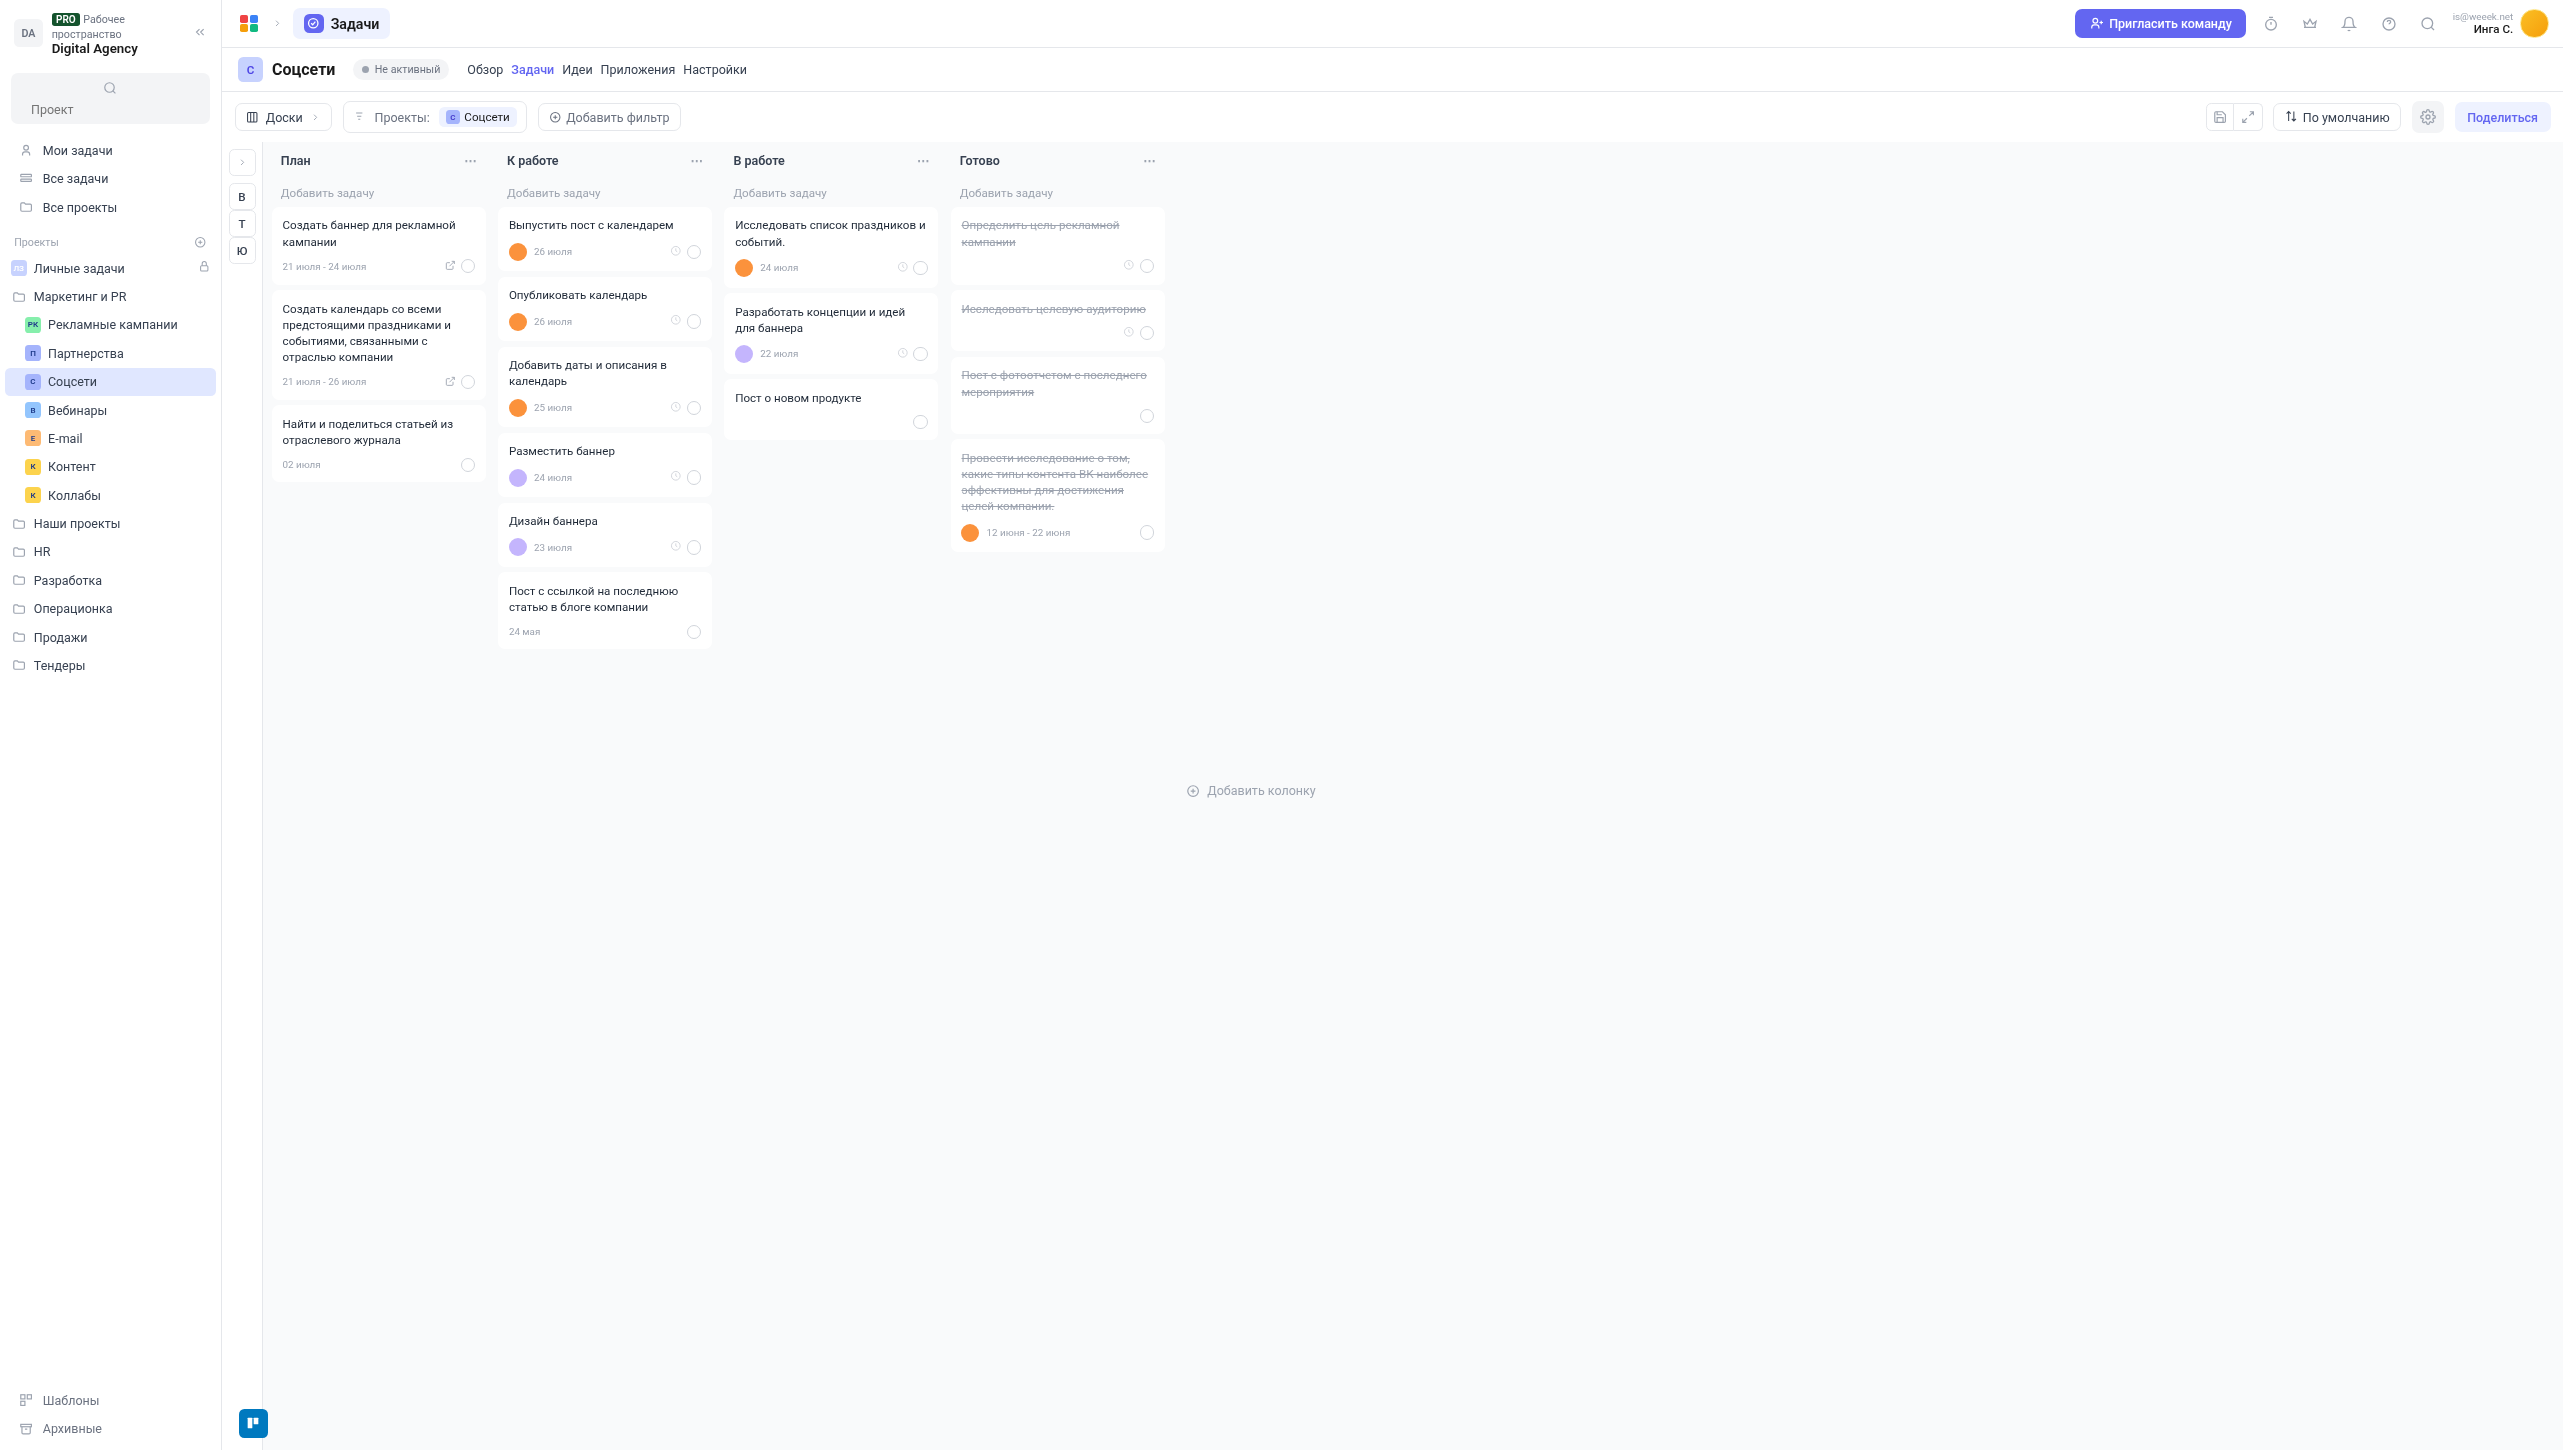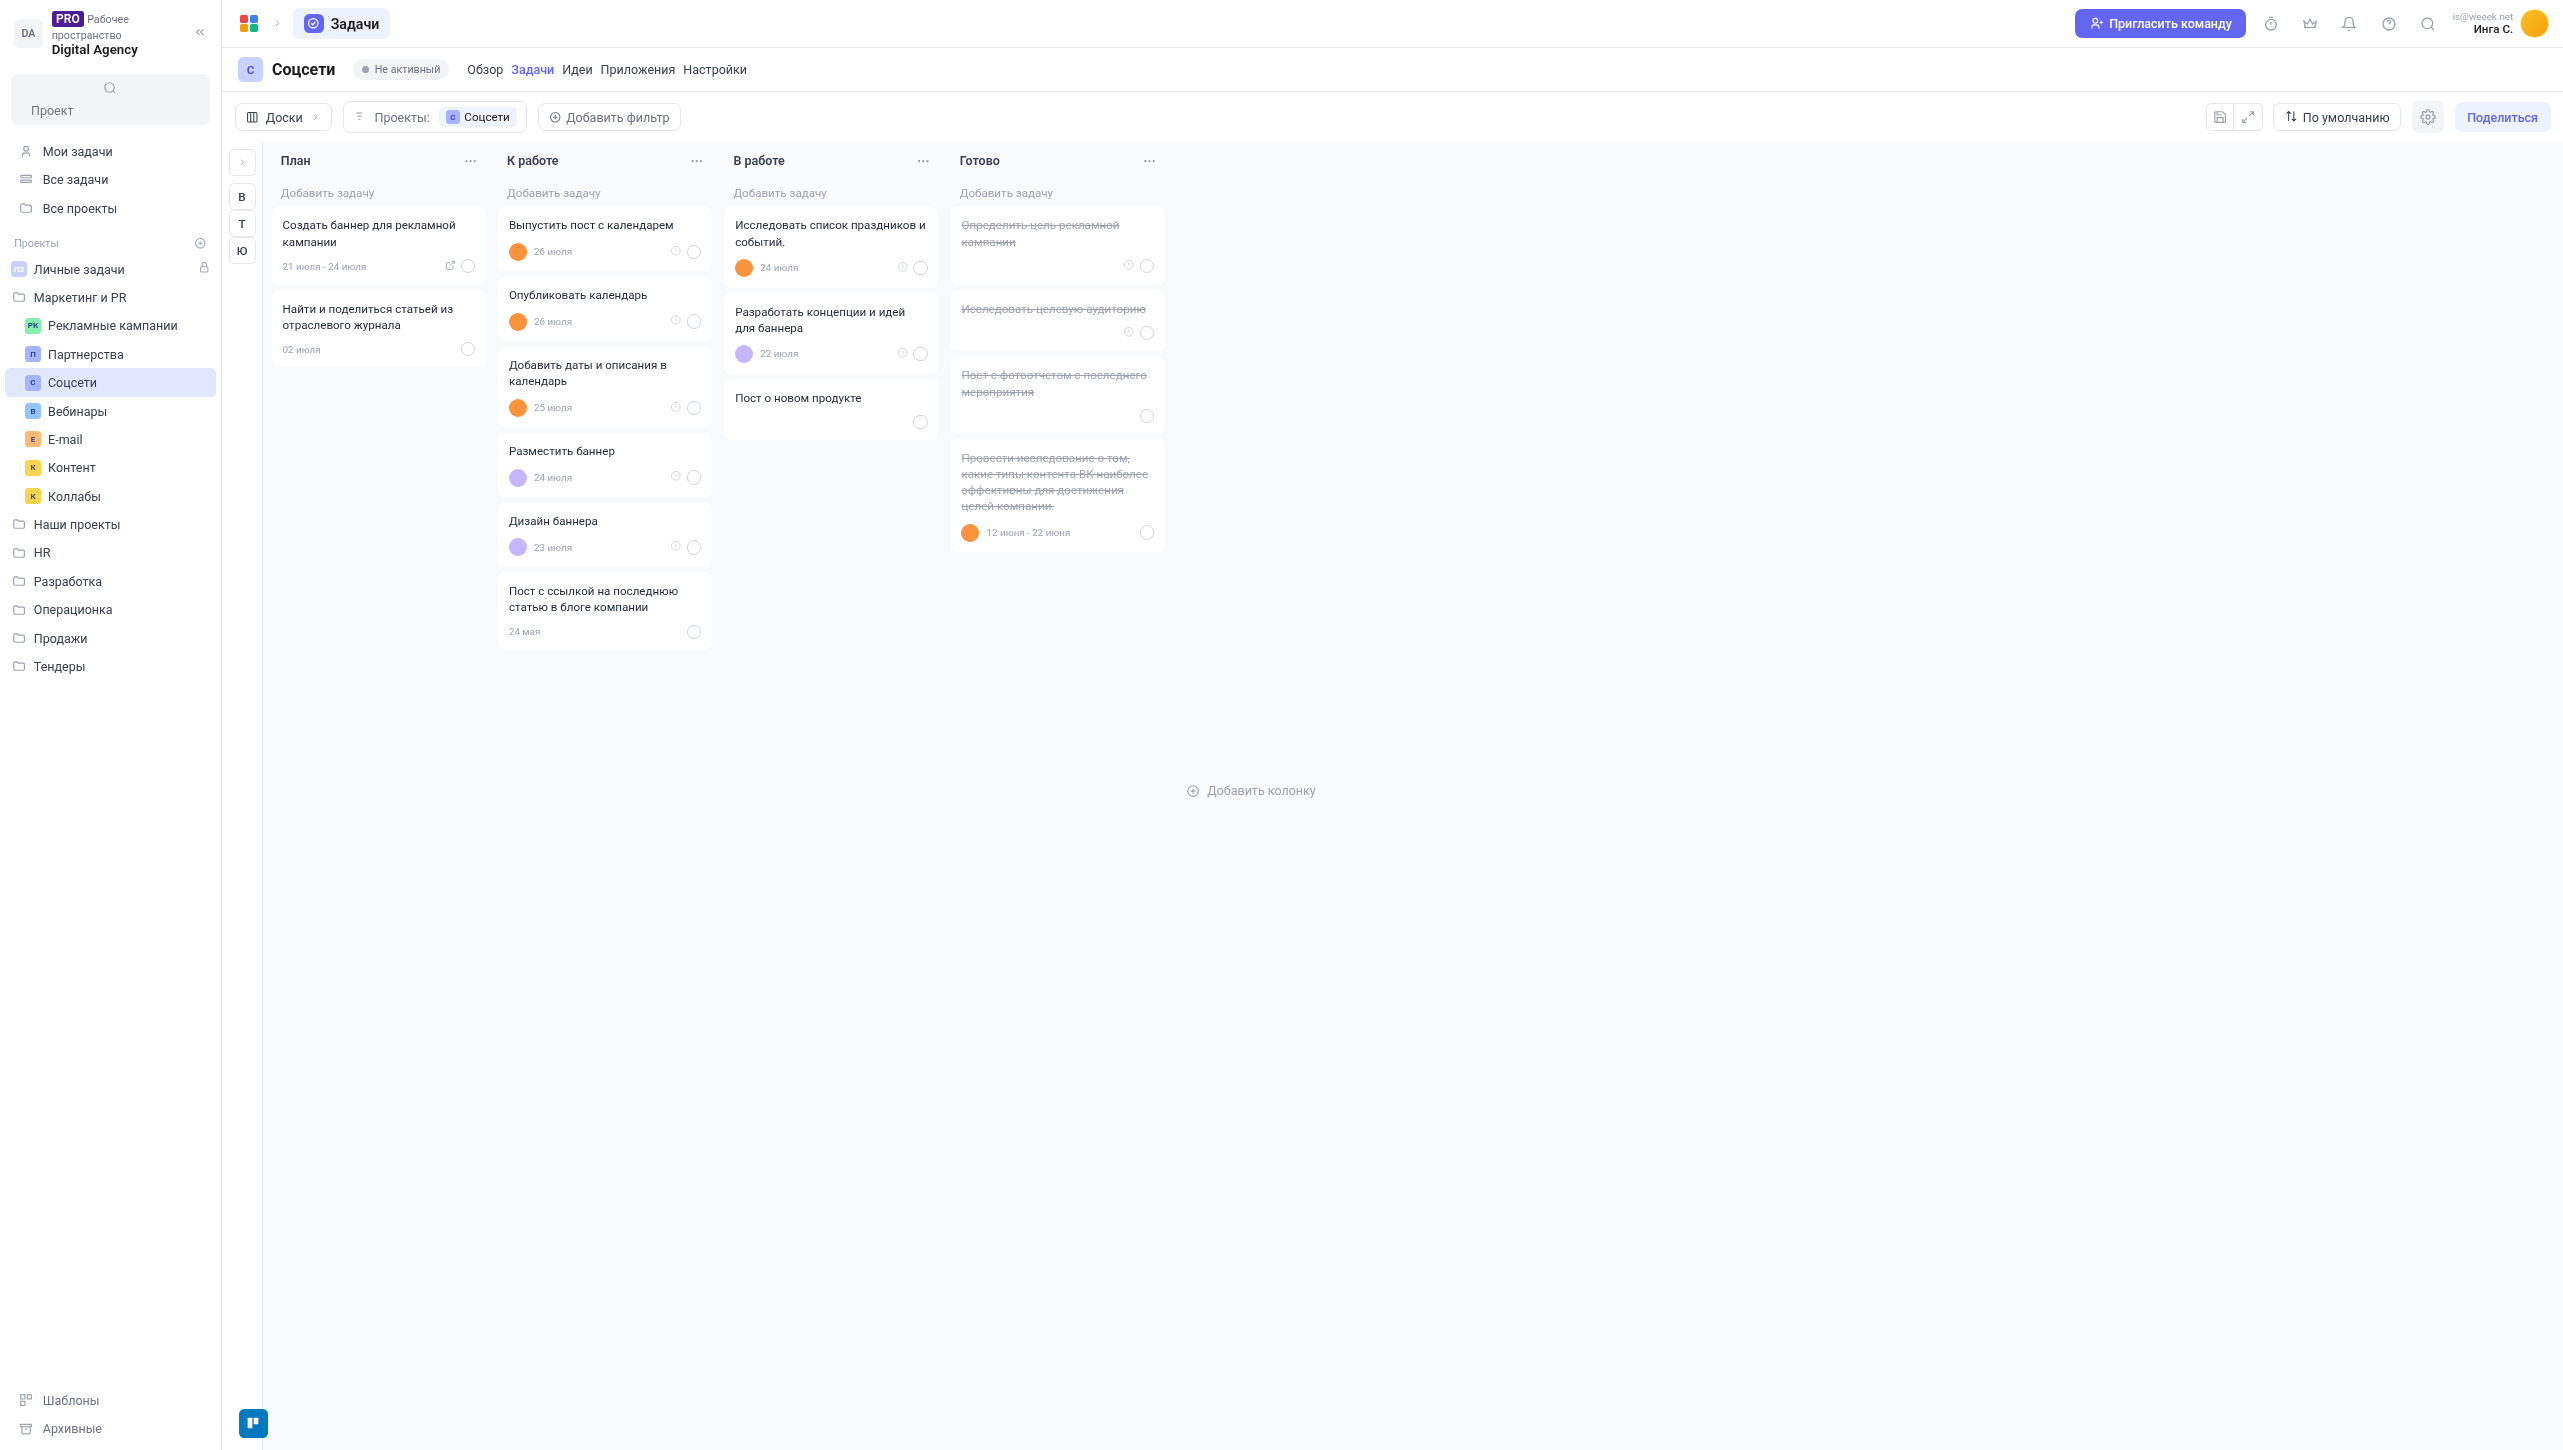--- a/index.html
+++ b/index.html
@@ -4,21 +4,21 @@
 <style>
 * { margin: 0; padding: 0; box-sizing: border-box; font-family: -apple-system, BlinkMacSystemFont, 'Segoe UI', Roboto, sans-serif; }
 body { background: #fff; color: #1a1a1a; font-size: 12.5px; overflow: hidden; }
 .app { display: flex; height: 100vh; }
 
 
 .sidebar { width: 222px; border-right: 0.9px solid #e5e7eb; display: flex; flex-direction: column; }
 .workspace-header { display: flex; align-items: center; padding: 10.7px 14.2px; gap: 9px; }
 .ws-avatar { width: 28.5px; height: 28.5px; background: #f3f4f6; border-radius: 5.3px; display: flex; align-items: center; justify-content: center; font-weight: 600; color: #6b7280; font-size: 10.7px; }
 .ws-info { flex: 1; }
-.ws-tag { display: inline-block; background: #4c1d95; color: #fff; font-size: 12px; padding: 0.9px 4.4px; border-radius: 2.7px; font-weight: 600; }
+.ws-tag { display: inline-block; background: #14532d; color: #fff; font-size: 10px; padding: 0.9px 4.4px; border-radius: 2.7px; font-weight: 600; }
 .ws-label { font-size: 10.7px; color: #6b7280; }
 .ws-name { font-weight: 600; font-size: 13.3px; }
 .collapse-btn { color: #9ca3af; cursor: pointer; }
 .search-box { margin: 7.1px 10.7px; padding: 7.1px 10.7px; background: #f3f4f6; border-radius: 7.1px; display: flex; align-items: center; gap: 7.1px; color: #9ca3af; flex-direction: column; }
 .search-box input { border: none; background: transparent; outline: none; flex: 1; font-size: 12.5px; color: #374151; }
 .nav-section { padding: 5.3px 7.1px; }
 .nav-item { display: flex; align-items: center; gap: 9px; padding: 6.2px 10.7px; border-radius: 5.3px; cursor: pointer; color: #374151; }
 .nav-icon { width: 16px; height: 16px; display: flex; align-items: center; justify-content: center; color: #9ca3af; }
 .section-header { display: flex; align-items: center; justify-content: space-between; padding: 9px 14.2px 5.3px; font-size: 10.7px; color: #9ca3af; }
 .project-item { display: flex; align-items: center; gap: 7.1px; padding: 6.2px 10.7px; cursor: pointer; color: #374151; }
@@ -455,20 +455,34 @@
                   </div>
                   <div class="card-meta-right">
                     <span class="card-link"><svg width="10.7" height="10.7" viewBox="0 0 24 24" fill="none" stroke="currentColor" stroke-width="2">
                         <path d="M18 13v6a2 2 0 01-2 2H5a2 2 0 01-2-2V8a2 2 0 012-2h6M15 3h6v6M10 14L21 3"></path>
                       </svg></span>
                     <span class="card-circle"></span>
                   </div>
                 </div>
     </div>
               <div class="card">
+      <div class="card-title">Создать календарь со всеми предстоящими праздниками и событиями, связанными с отраслью компании</div>
+      <div class="card-meta">
+                  <div class="card-meta-left">
+                    <span class="card-date">21 июля - 26 июля</span>
+                  </div>
+                  <div class="card-meta-right">
+                    <span class="card-link"><svg width="10.7" height="10.7" viewBox="0 0 24 24" fill="none" stroke="currentColor" stroke-width="2">
+                        <path d="M18 13v6a2 2 0 01-2 2H5a2 2 0 01-2-2V8a2 2 0 012-2h6M15 3h6v6M10 14L21 3"></path>
+                      </svg></span>
+                    <span class="card-circle"></span>
+                  </div>
+                </div>
+    </div>
+              <div class="card">
       <div class="card-title">Найти и поделиться статьей из отраслевого журнала</div>
       <div class="card-meta">
                   <div class="card-meta-left">
                     <span class="card-date">02 июля</span>
                   </div>
                   <div class="card-meta-right">
                     <span class="card-circle"></span>
                   </div>
                 </div>
     </div>

